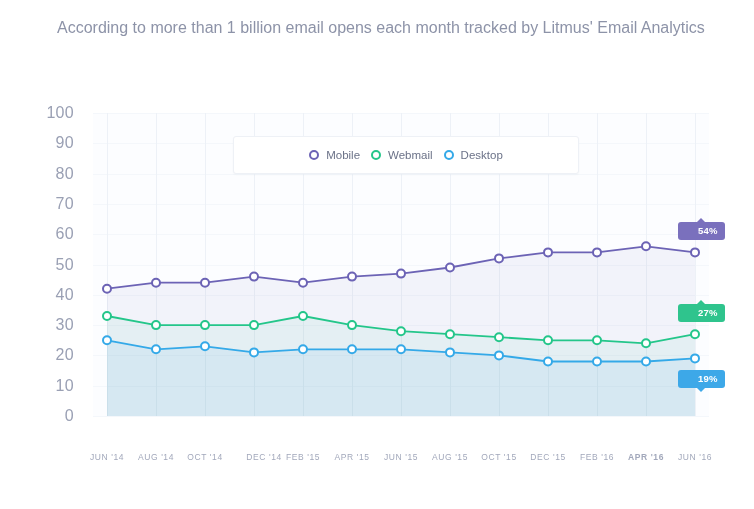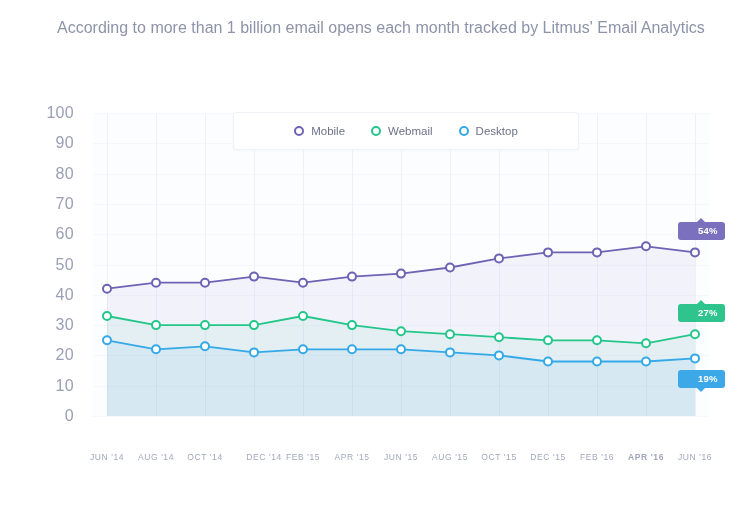--- a/index.html
+++ b/index.html
@@ -40,23 +40,23 @@
   .xlab{
     position:absolute;font-size:8.5px;color:#a2a8bb;letter-spacing:0.6px;
     transform:translateX(-50%);white-space:nowrap;
   }
 
   
   svg.chart{position:absolute;left:0;top:0;width:616px;height:303px;overflow:visible;}
 
   
   .legend{
-    position:absolute;left:233px;top:112px;width:344px;height:36px;
+    position:absolute;left:233px;top:136px;width:344px;height:36px;
     background:#ffffff;border:1px solid #eef1f6;border-radius:3px;
-    display:flex;align-items:center;justify-content:center;gap:26px;
+    display:flex;align-items:center;justify-content:center;gap:11px;
     box-shadow:0 1px 2px rgba(40,60,110,0.03);
   }
   .legend-item{display:flex;align-items:center;gap:7px;}
   .legend-dot{
     width:10px;height:10px;border-radius:50%;border:2px solid #000;
     box-sizing:border-box;display:block;
   }
   .legend-text{font-size:11.5px;color:#6b7288;}
 
   

